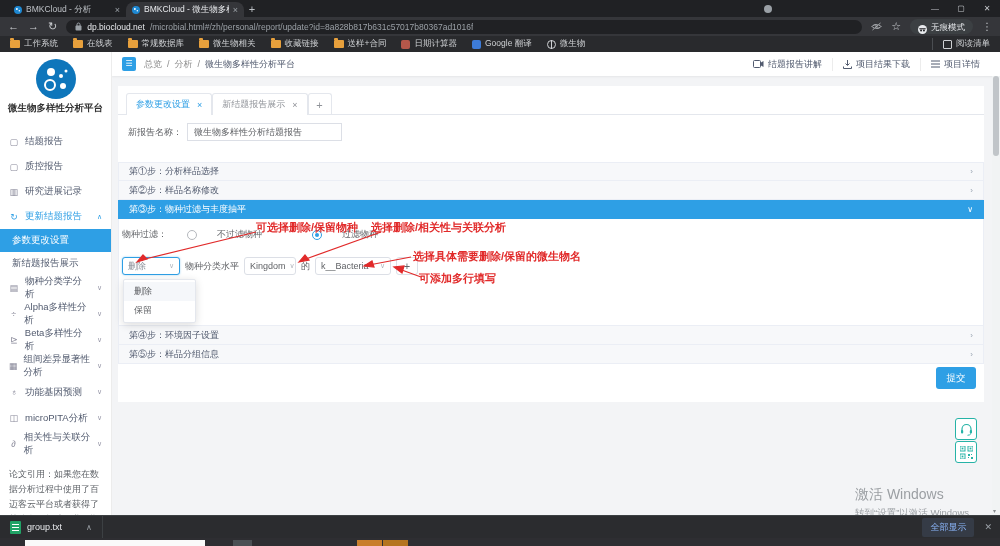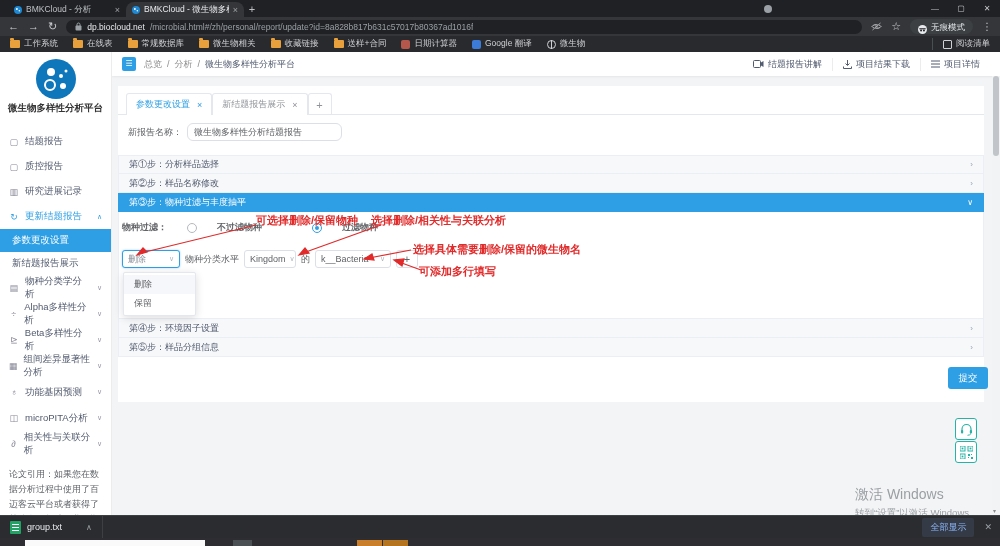--- a/index.html
+++ b/index.html
@@ -64,52 +64,52 @@
   .hact:first-child { border-left:none; }
   .hact svg { flex:0 0 auto; }
 
   .card { position:absolute; left:6px; top:34px; width:866px; height:316px; background:#fff; }
   .page-tabs { display:flex; padding:7px 8px 0; border-bottom:1px solid #e4e7ed; height:29px; }
   .ptab { border:1px solid #e4e7ed; border-bottom:none; border-radius:3px 3px 0 0; padding:0 9px; height:22px; display:flex; align-items:center; gap:7px; font-size:9px; color:#909399; background:#fff; }
   .ptab.active { color:#2e9fe5; }
   .ptab .x { font-size:9px; }
   .ptab-add { border:1px solid #e4e7ed; border-bottom:none; border-radius:3px 3px 0 0; width:24px; height:22px; display:flex; align-items:center; justify-content:center; font-size:11px; color:#909399; }
   .form-row { display:flex; align-items:center; gap:5px; padding:8px 10px; font-size:9px; color:#606266; }
-  .report-input { width:155px; height:18px; border:1px solid #dcdfe6; border-radius:6px; padding:0 6px; font-size:9px; color:#606266; font-family:"Liberation Sans",sans-serif; }
-
-  .steps { margin-top:6px; }
+  .report-input { width:155px; height:18px; border:1px solid #dcdfe6; border-radius:0; padding:0 6px; font-size:9px; color:#606266; font-family:"Liberation Sans",sans-serif; }
+
+  .steps { margin-top:13px; }
   .step { height:19px; background:#f7f8fa; border:1px solid #ebeef5; border-top:none; display:flex; align-items:center; padding:0 10px; font-size:9px; color:#515a6e; position:relative; }
   .step:first-child { border-top:1px solid #ebeef5; }
   .step .chev { position:absolute; right:10px; font-size:8px; color:#9aa4b2; }
   .step.active { background:#2e9fe5; color:#fff; border-color:#2e9fe5; }
   .step.active .chev { color:#fff; }
 
   .step3-body { position:relative; height:107px; background:#fff; border:1px solid #ebeef5; border-top:none; font-size:9px; color:#606266; }
-  .row-filter { position:absolute; left:3px; top:9px; display:flex; align-items:center; gap:20px;font-weight:bold; }
+  .row-filter { position:absolute; left:3px; top:9px; display:flex; align-items:center; gap:20px; }
   .radio { width:10px; height:10px; border-radius:50%; border:1px solid #b5b8bd; background:#fff; flex:0 0 10px; }
   .radio.on { border-color:#2e9fe5; position:relative; }
   .radio.on:before { content:""; position:absolute; left:2px; top:2px; width:4px; height:4px; border-radius:50%; background:#2e9fe5; }
   .gap14 { width:10px; }
   .row-selects { position:absolute; left:3px; top:38px; height:18px; display:flex; align-items:center; gap:5px; }
   .sel { height:18px; border:1px solid #dcdfe6; border-radius:3px; display:flex; align-items:center; padding:0 5px; gap:4px; background:#fff; color:#8a9099; }
   .sel .sv { flex:1; }
   .sel .sc { font-size:7px; color:#b0b6bd; }
   .sel.focus { border-color:#2e9fe5; box-shadow:0 0 2px rgba(46,159,229,.5); width:58px; }
   .sel.w52 { width:52px; color:#606266; }
   .sel.w76 { width:76px; color:#606266; }
   .addbtn { width:22px; height:18px; border:1px solid #dcdfe6; border-radius:3px; text-align:center; line-height:16px; color:#606266; font-size:11px; background:#fff; }
   .row-abund { position:absolute; left:37px; top:66px; display:flex; align-items:center; gap:4px; }
   .mini-input { width:34px; height:16px; border:1px solid #dcdfe6; border-radius:3px; }
   .dd-panel { position:absolute; left:4px; top:60px; width:73px; background:#fff; border:1px solid #e4e7ed; border-radius:2px; box-shadow:0 2px 8px rgba(0,0,0,.14); z-index:5; padding:2px 0; }
   .dd-opt { height:19px; line-height:19px; padding:0 10px; color:#606266; }
   .dd-opt.hl { background:#f5f7fa; }
   .anno { position:absolute; color:#e12a2a; font-size:11px; font-weight:bold; white-space:nowrap; z-index:4; }
   .arrows { position:absolute; inset:0; z-index:6; pointer-events:none; }
 
-  .submit-btn { position:absolute; left:818px; top:281px; width:40px; height:22px; background:#2e9fe5; color:#fff; font-size:9.5px; border:none; border-radius:3px; font-family:"Liberation Sans",sans-serif;margin-left:12px; }
+  .submit-btn { position:absolute; left:818px; top:281px; width:40px; height:22px; background:#2e9fe5; color:#fff; font-size:9.5px; border:none; border-radius:3px; font-family:"Liberation Sans",sans-serif; }
 
   .floaters { position:absolute; right:23px; top:366px; display:flex; flex-direction:column; gap:1px; }
   .fbtn { width:22px; height:22px; border:1px solid #26b3a7; border-radius:3px; background:#fff; display:flex; align-items:center; justify-content:center; }
 
   .watermark { position:absolute; left:743px; top:434px; color:#9b9fa3; }
   .wm1 { font-size:14px; }
   .wm2 { font-size:9.5px; margin-top:3px; }
 
   .scrollbar { position:absolute; right:0; top:24px; bottom:0; width:8px; background:#f1f3f4; }
   .thumb { position:absolute; top:0; left:1px; width:6px; height:80px; background:#c1c5c9; border-radius:3px; }

